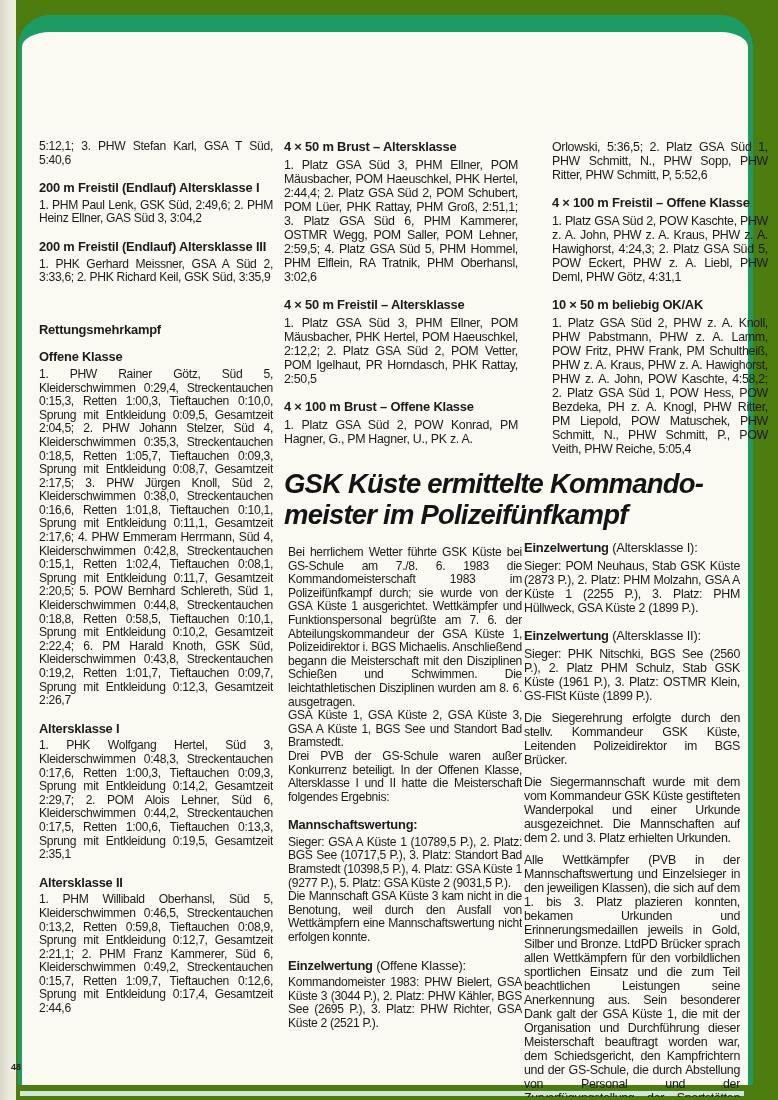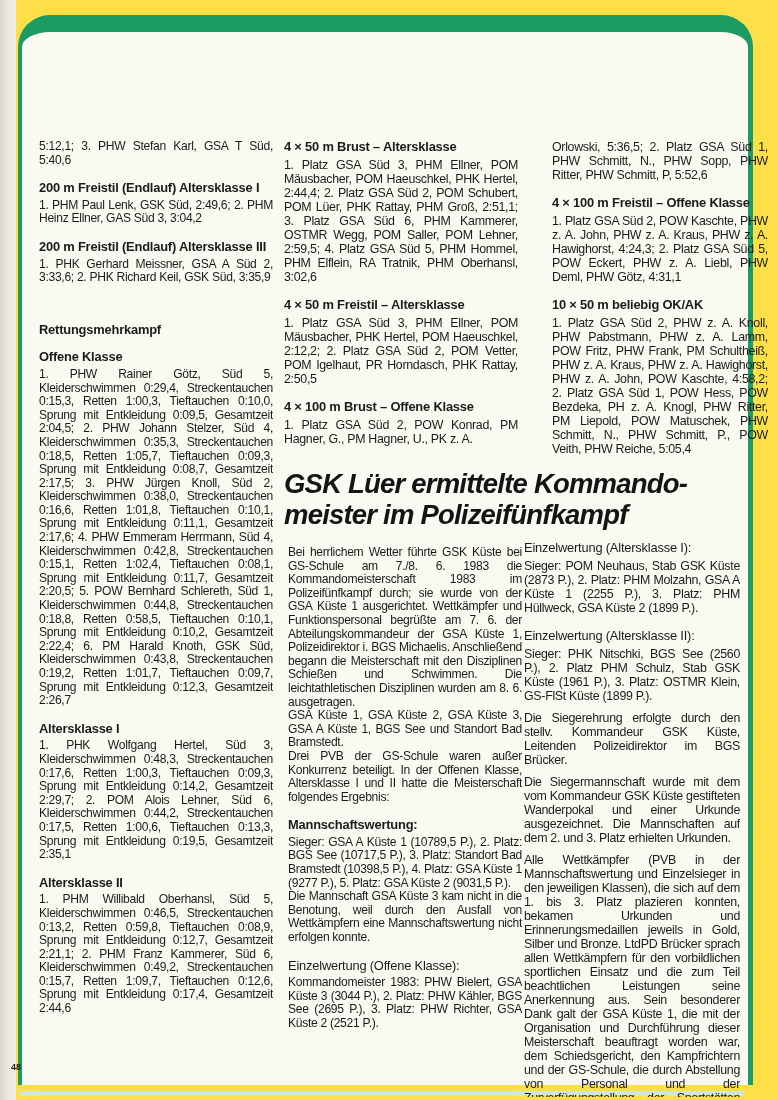--- a/index.html
+++ b/index.html
@@ -1,18 +1,18 @@
 <!DOCTYPE html>
 <html lang="de"><head>
 <meta charset="utf-8">
 <style>
   html,body { margin:0; padding:0; background:#e8e5da; }
   .scan {
     position:relative; width:778px; height:1100px; overflow:hidden;
-    background:#fde047;
+    background:#4d7c0f;
     font-family:"Liberation Sans","DejaVu Sans",sans-serif;
     color:#1b1b1b;
   }
   .edge-left {
     position:absolute; left:0; top:0; width:16px; height:1100px;
     background:linear-gradient(90deg,#d9d6ca 0%,#ece9de 60%,#f0ede2 100%);
   }
   .frame {
     position:absolute; left:18px; top:15px; width:735px; height:1070px;
     box-sizing:border-box;
@@ -36,21 +36,21 @@
   #col2t { left:284px; top:140px; width:234px; height:330px; }
   #col3t { left:552px; top:140px; width:216px; height:400px; }
   #col2b { left:288px; top:546px; width:234px; height:552px; }
   #col3b { left:524px; top:541px; width:216px; height:556px; }
   .sec { margin:0; }
   .sec.heading, .sec.heading_mixed {
     font-size:12.9px; font-weight:700; text-align:left;
     margin:14px 0 4px; letter-spacing:-0.2px;
   }
   .sec.heading_mixed { font-weight:400; }
-  .sec.heading_mixed b { font-weight:400; }
+  .sec.heading_mixed b { font-weight:700; }
   .sec.body { margin:0; }
   .sec.gap-sm { margin-top:8px; }
   .sec.gap-lg { margin-top:38px; }
   .sec:first-child { margin-top:0; }
   .headline {
     position:absolute; left:284px; top:468px; width:470px; height:70px;
     font-weight:700; font-style:italic;
     font-size:27.5px; line-height:31px; letter-spacing:-0.8px;
     color:#141414; text-align:left;
   }
@@ -91,21 +91,21 @@
     </div>
   <div id="col3t" class="col">
       <div class="sec body">Orlowski, 5:36,5; 2. Platz GSA Süd 1, PHW Schmitt, N., PHW Sopp, PHW Ritter, PHW Schmitt, P, 5:52,6</div>
       <div class="sec heading">4 × 100 m Freistil – Offene Klasse</div>
       <div class="sec body">1. Platz GSA Süd 2, POW Kaschte, PHW z. A. John, PHW z. A. Kraus, PHW z. A. Hawighorst, 4:24,3; 2. Platz GSA Süd 5, POW Eckert, PHW z. A. Liebl, PHW Deml, PHW Götz, 4:31,1</div>
       <div class="sec heading">10 × 50 m beliebig OK/AK</div>
       <div class="sec body">1. Platz GSA Süd 2, PHW z. A. Knoll, PHW Pabstmann, PHW z. A. Lamm, POW Fritz, PHW Frank, PM Schultheiß, PHW z. A. Kraus, PHW z. A. Hawighorst, PHW z. A. John, POW Kaschte, 4:58,2; 2. Platz GSA Süd 1, POW Hess, POW Bezdeka, PH z. A. Knogl, PHW Ritter, PM Liepold, POW Matuschek, PHW Schmitt, N., PHW Schmitt, P., POW Veith, PHW Reiche, 5:05,4</div>
     </div>
 
   <div class="headline">
-    <div>GSK Lüer ermittelte Kommando-</div>
+    <div>GSK Küste ermittelte Kommando-</div>
     <div>meister im Polizeifünfkampf</div>
   </div>
 
   <div id="col2b" class="col col-tight">
       <div class="sec body">Bei herrlichem Wetter führte GSK Küste bei GS-Schule am 7./8. 6. 1983 die Kommandomeisterschaft 1983 im Polizeifünfkampf durch; sie wurde von der GSA Küste 1 ausgerichtet. Wettkämpfer und Funktionspersonal begrüßte am 7. 6. der Abteilungskommandeur der GSA Küste 1, Polizeidirektor i. BGS Michaelis. Anschließend begann die Meisterschaft mit den Disziplinen Schießen und Schwimmen. Die leichtathletischen Disziplinen wurden am 8. 6. ausgetragen.</div>
       <div class="sec body">GSA Küste 1, GSA Küste 2, GSA Küste 3, GSA A Küste 1, BGS See und Standort Bad Bramstedt.</div>
       <div class="sec body">Drei PVB der GS-Schule waren außer Konkurrenz beteiligt. In der Offenen Klasse, Altersklasse I und II hatte die Meisterschaft folgendes Ergebnis:</div>
       <div class="sec heading">Mannschaftswertung:</div>
       <div class="sec body">Sieger: GSA A Küste 1 (10789,5 P.), 2. Platz: BGS See (10717,5 P.), 3. Platz: Standort Bad Bramstedt (10398,5 P.), 4. Platz: GSA Küste 1 (9277 P.), 5. Platz: GSA Küste 2 (9031,5 P.).</div>
       <div class="sec body">Die Mannschaft GSA Küste 3 kam nicht in die Benotung, weil durch den Ausfall von Wettkämpfern eine Mannschaftswertung nicht erfolgen konnte.</div>

